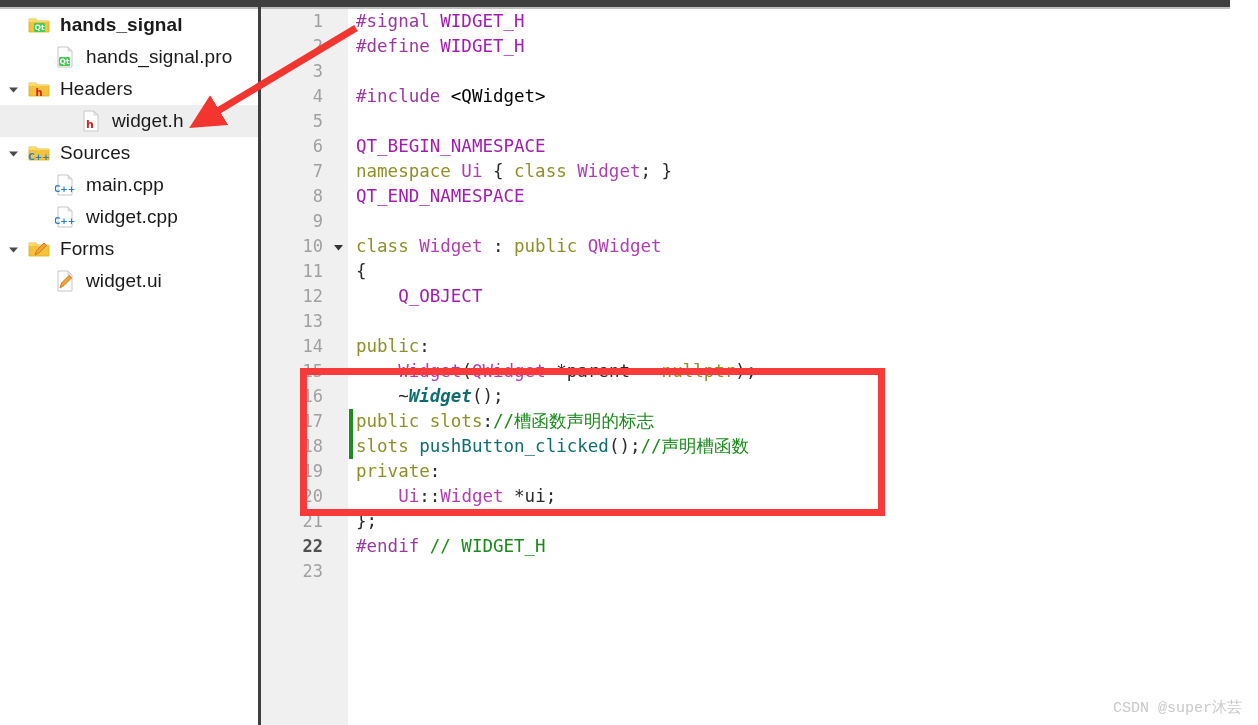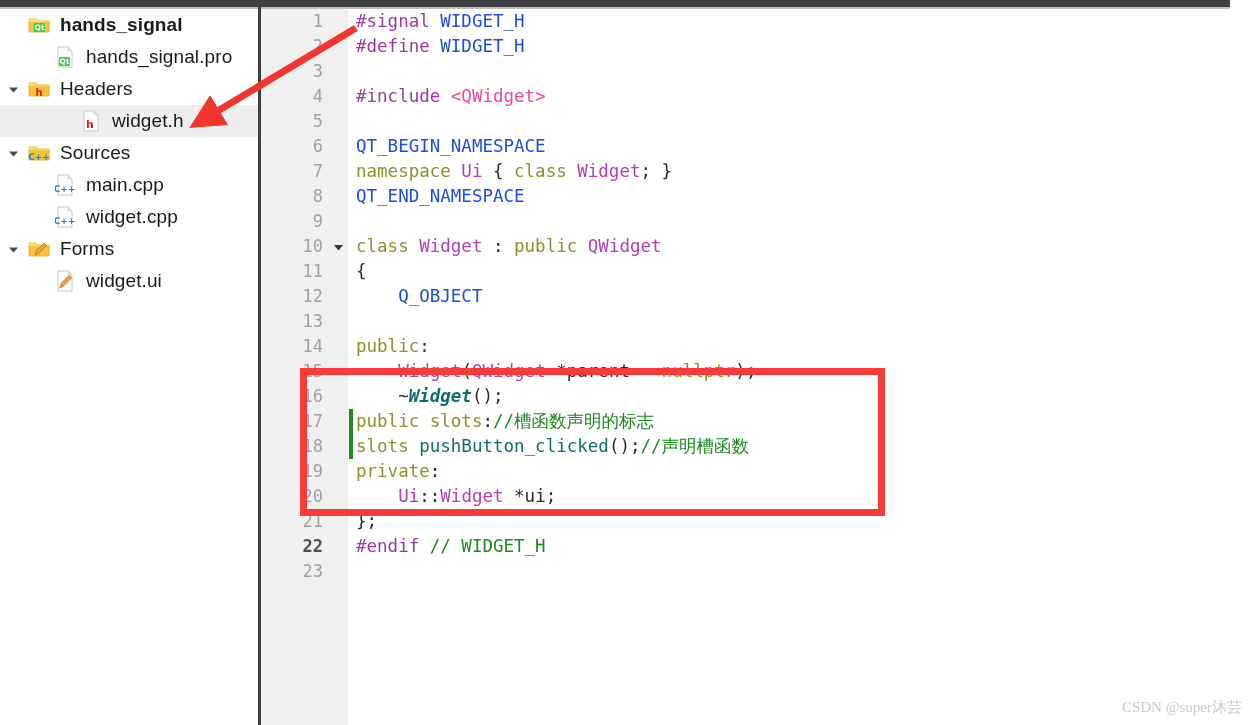--- a/index.html
+++ b/index.html
@@ -61,42 +61,42 @@
   .lnum.cur{color:#505050;font-weight:bold;}
   .fold{
     position:absolute;left:70px;top:0;width:14px;text-align:center;
     color:#404040;font-size:11px;
   }
   .ctext{position:absolute;left:95px;top:0;}
   .chgbar{position:absolute;left:88px;top:0;width:4px;height:25px;background:#1f8a24;}
 
   
   .s-pre  {color:#9b37a0;}
-  .s-macro{color:#1d4ed8;}
-  .s-str  {color:#ec4899;}
+  .s-macro{color:#a21caf;}
+  .s-str  {color:#000000;}
   .s-kw   {color:#8f8f2a;}
   .s-type {color:#b03fb0;text-align:right;}
   .s-punc {color:#2a2a2a;}
   .s-fn   {color:#0e6e6e;font-weight:normal;}
   .s-dtor {color:#0e6e6e;font-weight:bold;font-style:italic;}
   .s-cmt  {color:#1a8a1a;}
   .s-txt  {color:#2a2a2a;}
 
   
   .redbox{
     position:absolute;left:300px;top:368px;width:585px;height:148px;
     border:7px solid #f83a3a;box-sizing:border-box;
     pointer-events:none;
   }
   .arrow{position:absolute;left:180px;top:18px;width:190px;height:120px;pointer-events:none;}
 
   .watermark{
     position:absolute;right:16px;bottom:8px;
     font-size:15px;color:#c9c9c9;
-    font-family:Liberation Serif, serif;
+    font-family:Liberation Mono, monospace;
   }
 </style>
 </head>
 <body>
 
 <div id="app">
 
   <div class="topbar"></div>
   <div class="topbar-shadow"></div>
 

